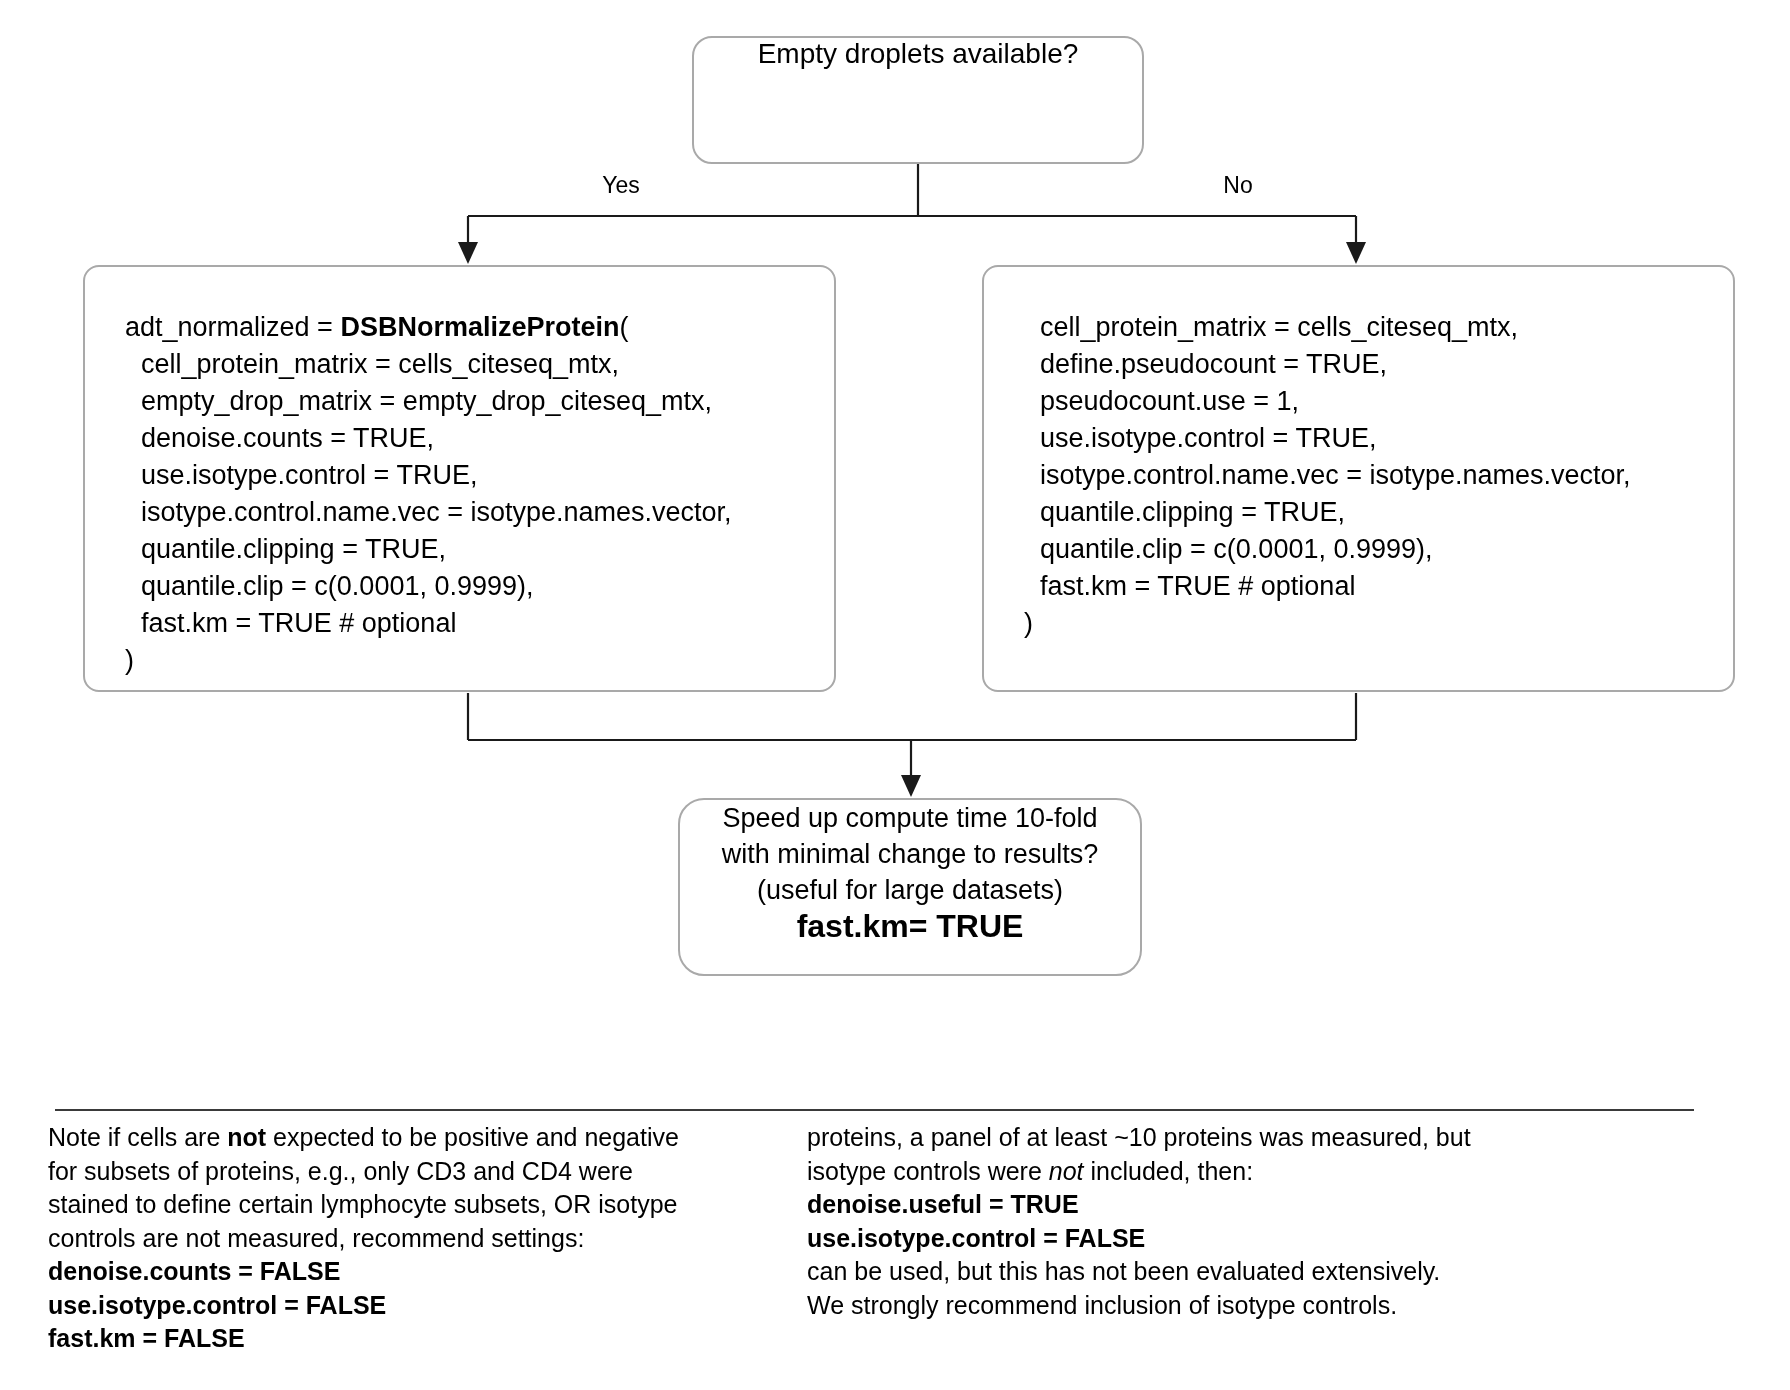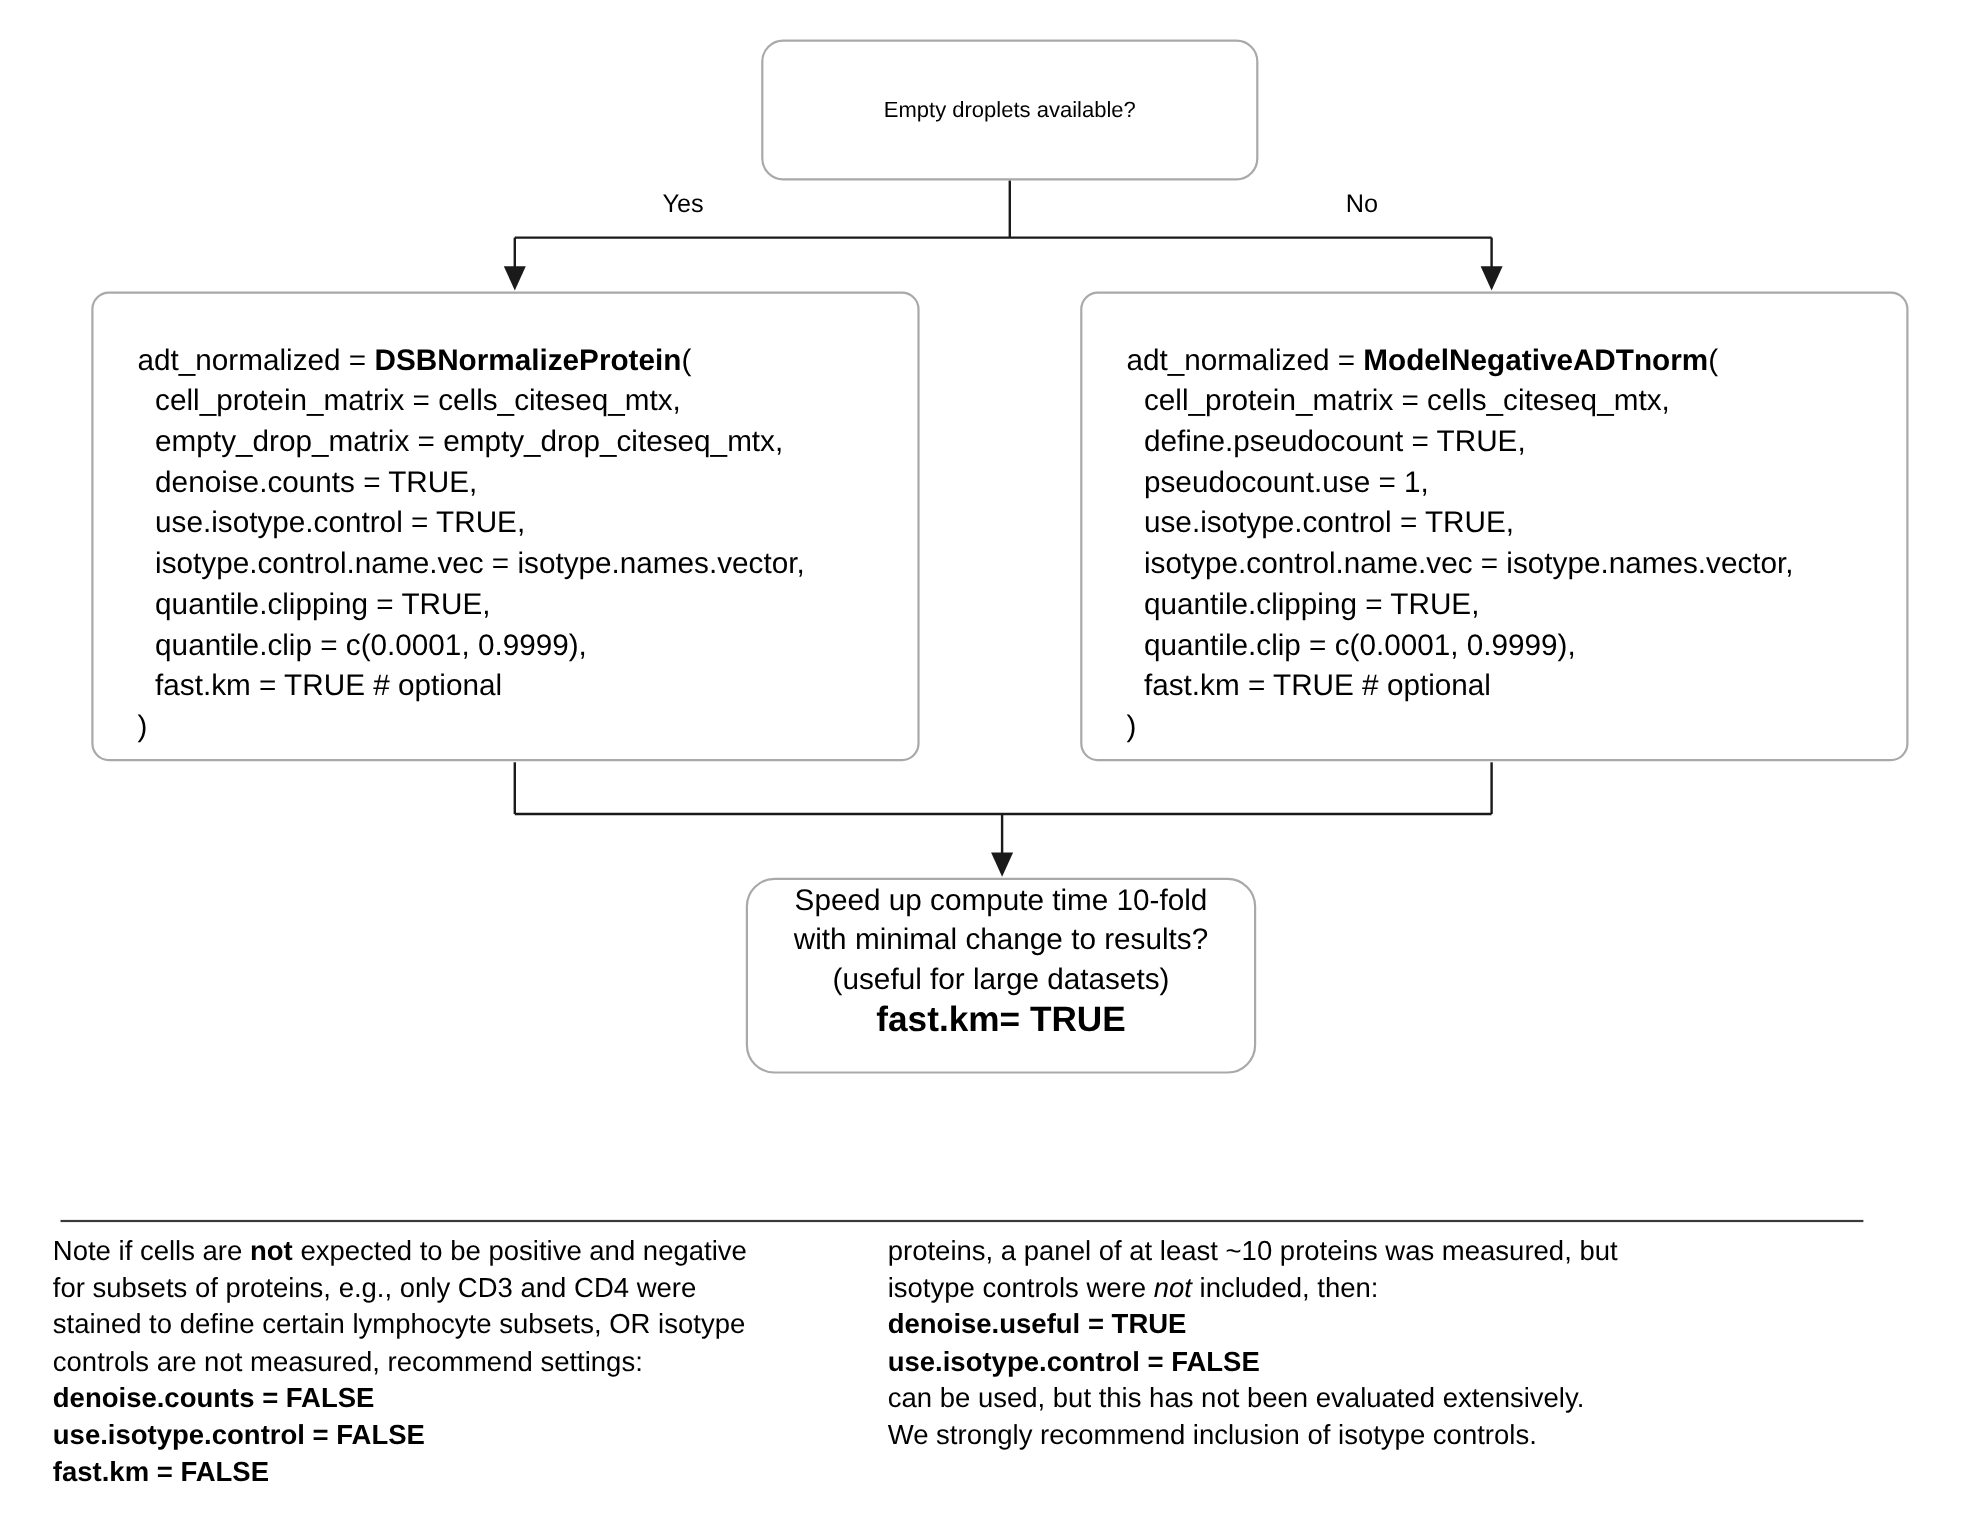--- a/index.html
+++ b/index.html
@@ -13,22 +13,22 @@
   svg.connectors { position:absolute; left:0; top:0; width:1790px; height:1390px; }
   .conn { stroke: var(--connector,#1a1a1a); stroke-width:2.2; fill:none; }
   .arrow { fill: var(--connector,#1a1a1a); stroke:none; }
 
   .node {
     position:absolute; background:var(--background,#fff);
     border:2px solid var(--box-border,#a9a9a9);
   }
   .top-box {
     left:692px; top:36px; width:452px; height:128px; border-radius:20px;
-    display:flex; align-items:center; justify-content:center;
-    font-size:20px;
+    display:flex; align-items:flex-start; justify-content:center;
+    font-size:28px;
   }
   .branch-label {
     position:absolute; width:120px; text-align:center; font-size:23px;
   }
   .label-yes { left:561px; top:172px; }
   .label-no  { left:1178px; top:172px; }
 
   .code-box {
     top:265px; width:753px; height:427px; border-radius:16px;
     padding:42px 10px 0 40px;
@@ -89,21 +89,20 @@
     <div class="code-line param">denoise.counts = TRUE,</div>
     <div class="code-line param">use.isotype.control = TRUE,</div>
     <div class="code-line param">isotype.control.name.vec = isotype.names.vector,</div>
     <div class="code-line param">quantile.clipping = TRUE,</div>
     <div class="code-line param">quantile.clip = c(0.0001, 0.9999),</div>
     <div class="code-line param">fast.km = TRUE # optional</div>
     <div class="code-line close">)</div>
   </div>
 
   <div class="node code-box right">
-    <div class="code-line header"><span>adt_normalized = </span><span style="font-weight: bold;">ModelNegativeADTnorm</span><span>(</span></div>
     <div class="code-line param">cell_protein_matrix = cells_citeseq_mtx,</div>
     <div class="code-line param">define.pseudocount = TRUE,</div>
     <div class="code-line param">pseudocount.use = 1,</div>
     <div class="code-line param">use.isotype.control = TRUE,</div>
     <div class="code-line param">isotype.control.name.vec = isotype.names.vector,</div>
     <div class="code-line param">quantile.clipping = TRUE,</div>
     <div class="code-line param">quantile.clip = c(0.0001, 0.9999),</div>
     <div class="code-line param">fast.km = TRUE # optional</div>
     <div class="code-line close">)</div>
   </div>

